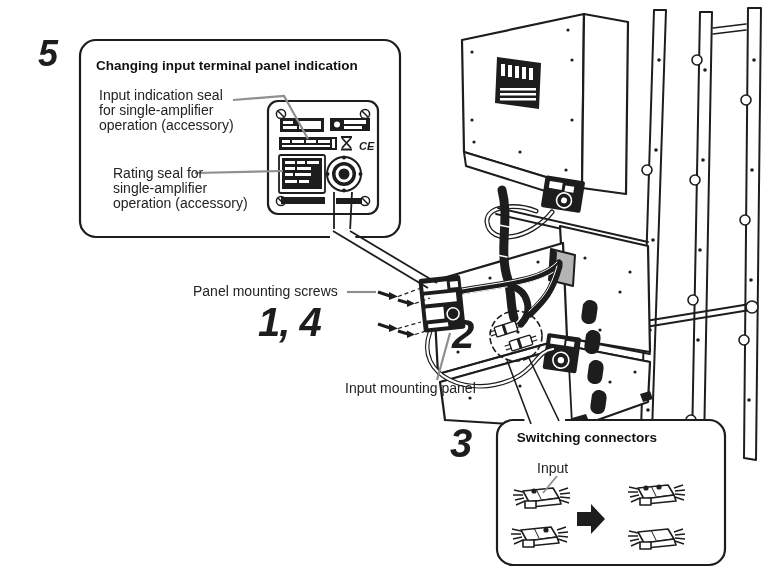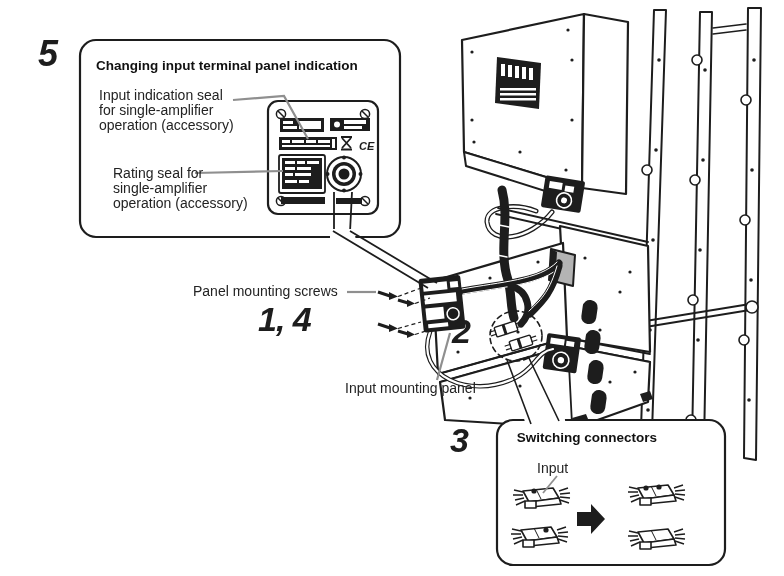--- a/index.html
+++ b/index.html
@@ -2,21 +2,21 @@
 <html><head>
 <meta charset="utf-8">
 <style>
   html,body{margin:0;padding:0;background:#fff;}
   .stage{
     position:relative;width:784px;height:576px;background:#fff;overflow:hidden;
     font-family:"Liberation Sans",sans-serif;color:#232323;
   }
   .stage svg{position:absolute;left:0;top:0;}
   .txt{position:absolute;white-space:pre-line;line-height:15px;font-size:14px;color:#232323;}
-  .step-num{position:absolute;font-style:italic;font-weight:bold;font-size:34px;color:#1d1d1d;letter-spacing:-1px;}
+  .step-num{position:absolute;font-style:italic;font-weight:bold;font-size:40px;color:#1d1d1d;letter-spacing:-1px;}
   .box-title{position:absolute;font-weight:bold;font-size:13.5px;color:#111;}
 </style>
 </head>
 <body>
 
 <div class="stage">
 
   <svg width="784" height="576" viewBox="0 0 784 576">
 
     <g fill="none" stroke="#1d1d1d" stroke-width="2" stroke-linejoin="round" stroke-linecap="round">

